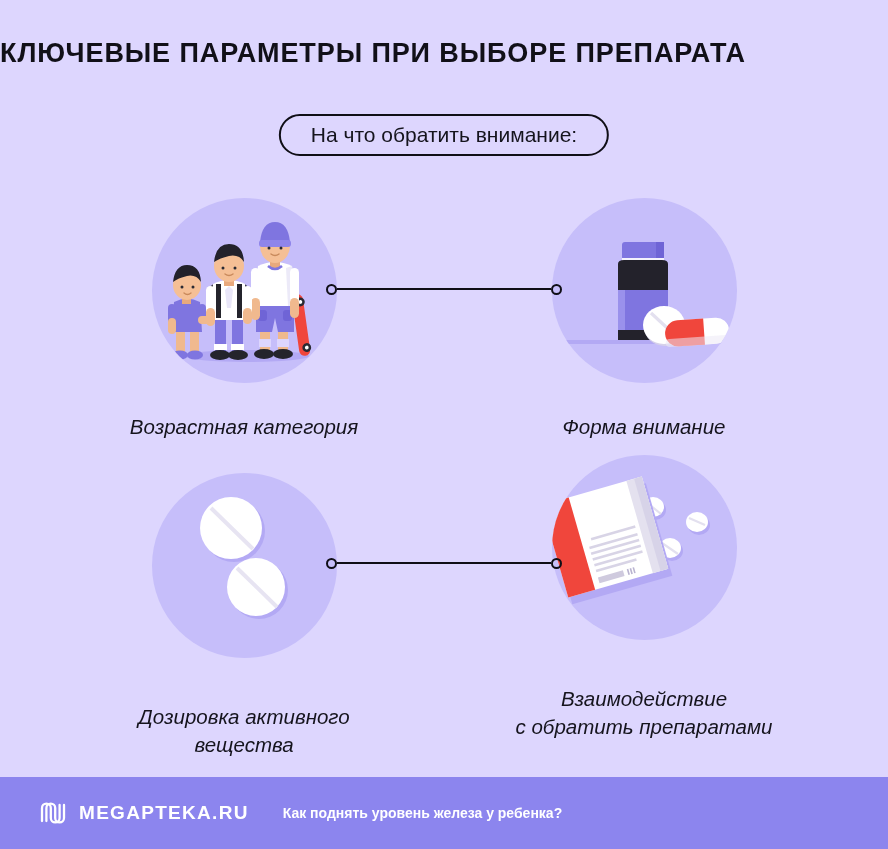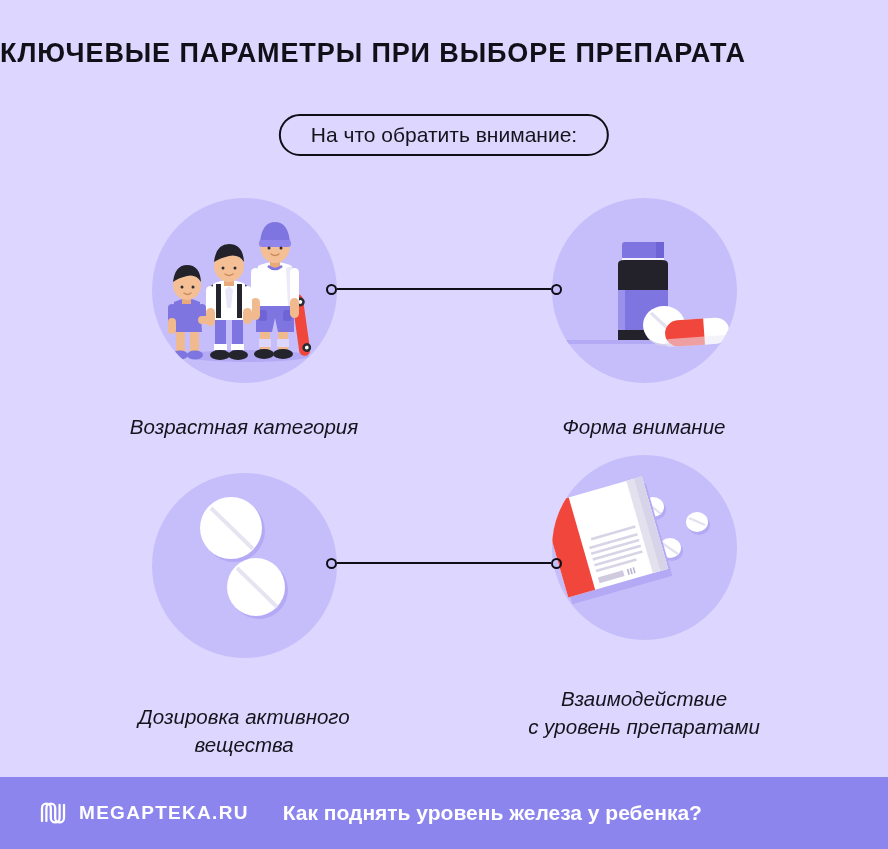--- a/index.html
+++ b/index.html
@@ -127,21 +127,21 @@
     margin-left: 11px;
     color: #ffffff;
     font-size: 19px;
     font-weight: 700;
     letter-spacing: 1.3px;
     white-space: nowrap;
   }
   .footer-link {
     margin-left: 34px;
     color: #ffffff;
-    font-size: 21px;
+    font-size: 14px;
     font-weight: 700;
     white-space: nowrap;
   }
 
   svg { display: block; }
 </style>
 </head>
 <body>
 
 <div class="page">
@@ -339,21 +339,21 @@
           <g fill="#b9b3d0">
             <rect x="66" y="118" width="1.6" height="6"></rect>
             <rect x="69" y="118" width="1.6" height="6"></rect>
             <rect x="72" y="118" width="1.6" height="6"></rect>
           </g>
         </g>
       </svg>
     </div>
     <div class="caption caption-2">
       <div>Взаимодействие</div>
-      <div>с уровень препаратами</div>
+      <div>с обратить препаратами</div>
     </div>
   </div>
 
   <div class="connector conn-top">
     <span class="ring"></span>
     <span class="line"></span>
     <span class="ring"></span>
   </div>
   <div class="connector conn-bottom">
     <span class="ring"></span>

